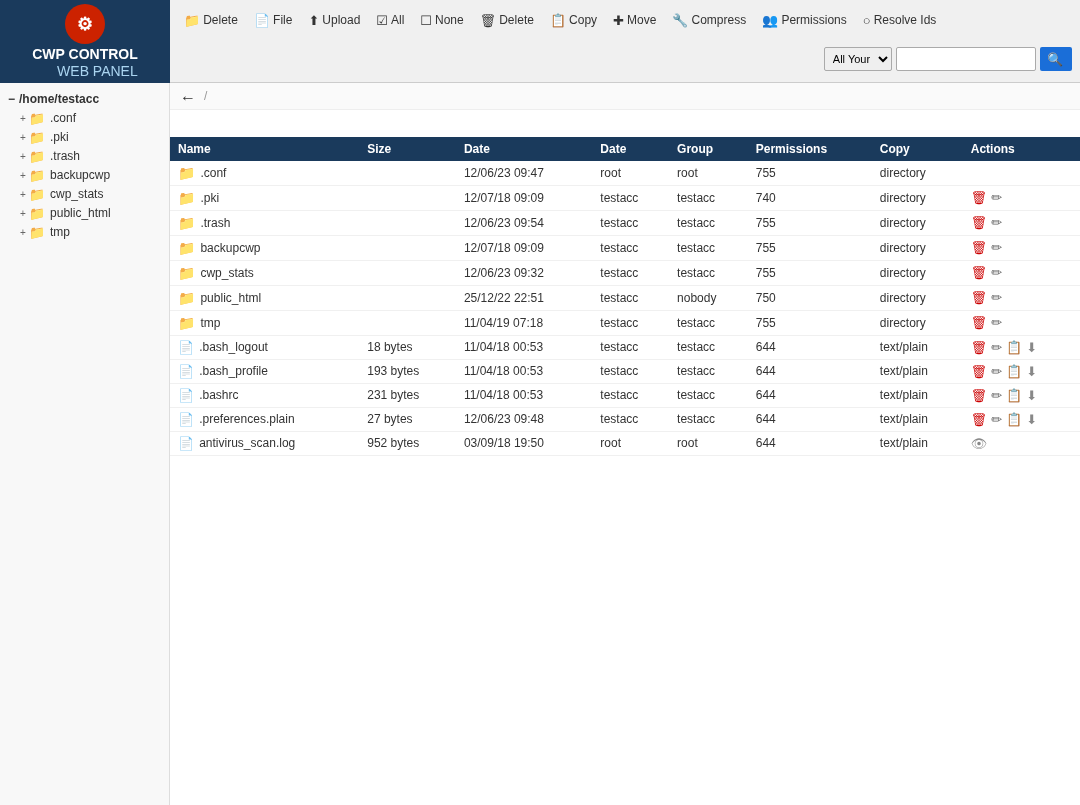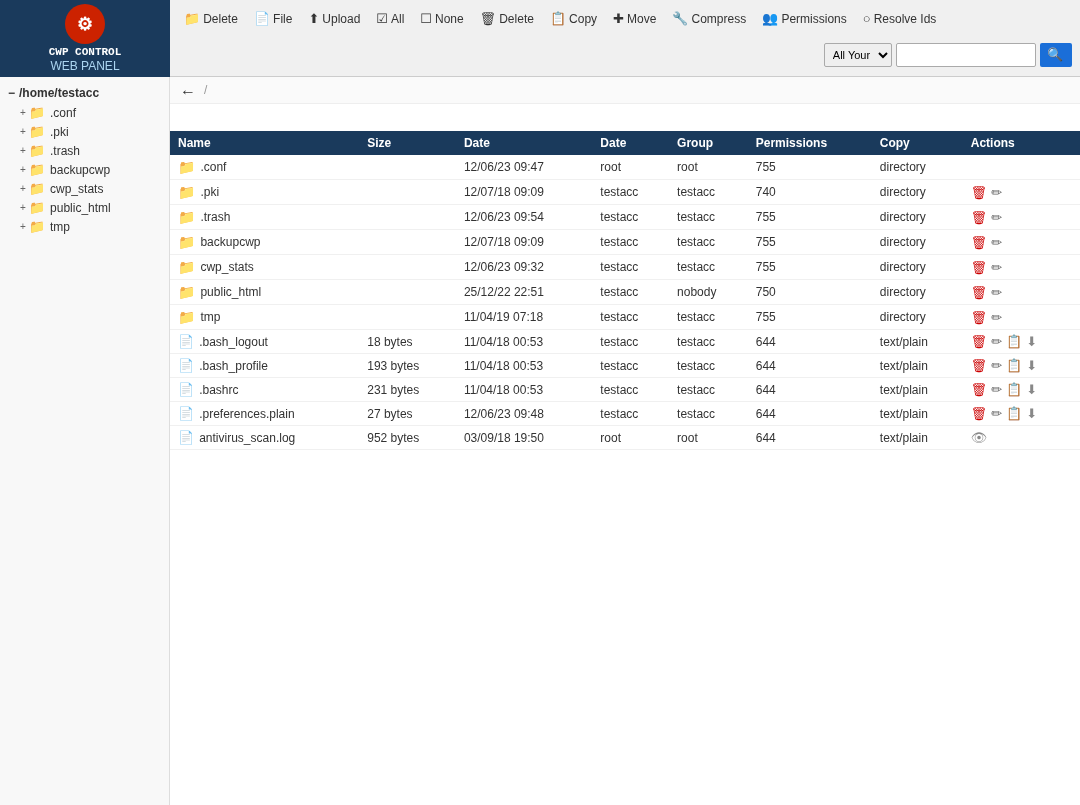--- a/index.html
+++ b/index.html
@@ -200,22 +200,22 @@
 </head>
 <body>
 
 <div class="header-row">
 
   <div class="logo-area">
     <div style="text-align:center;">
       <div style="background:#cc2200; border-radius:50%; width:40px; height:40px; display:inline-flex; align-items:center; justify-content:center; margin-bottom:2px;">
         <span style="color:white; font-size:18px; font-weight:bold;">⚙</span>
       </div>
-      <div style="color:white; font-size:11px; font-weight:bold; line-height:1.2;font-family:Liberation Mono, monospace;">CWP CONTROL</div>
-      <span style="color:#aad4f0; font-size:12px; display:block;">WEB PANEL</span>
+      <div style="color:white; font-size:14px; font-weight:bold; line-height:1.2;">CWP CONTROL</div>
+      <span style="color:#aad4f0; font-size:14px; display:block;text-align:right;">WEB PANEL</span>
     </div>
   </div>
 
   <div class="toolbar header-toolbar">
     <button class="toolbar-btn">
       <span class="toolbar-icon">📁</span>
       <span>Delete</span>
     </button>
     <button class="toolbar-btn">
       <span class="toolbar-icon">📄</span>

